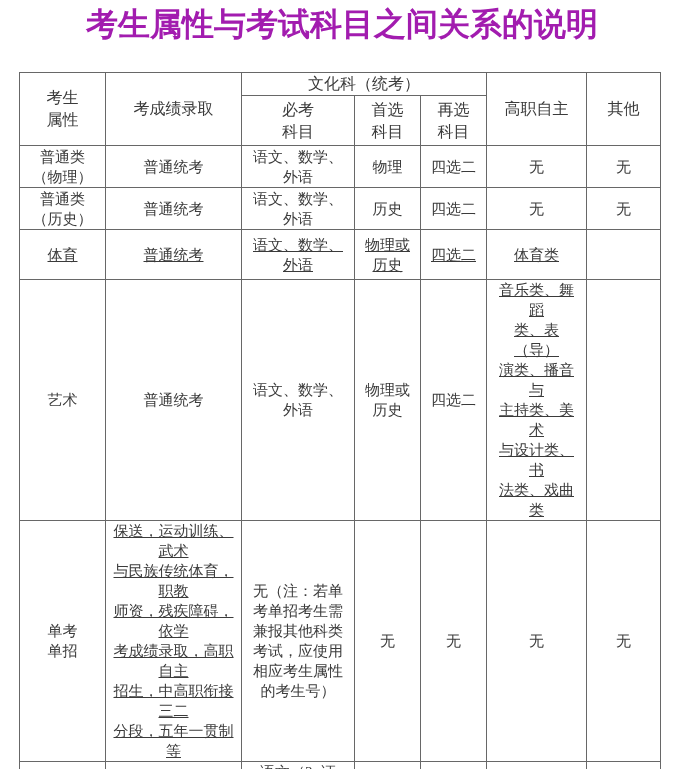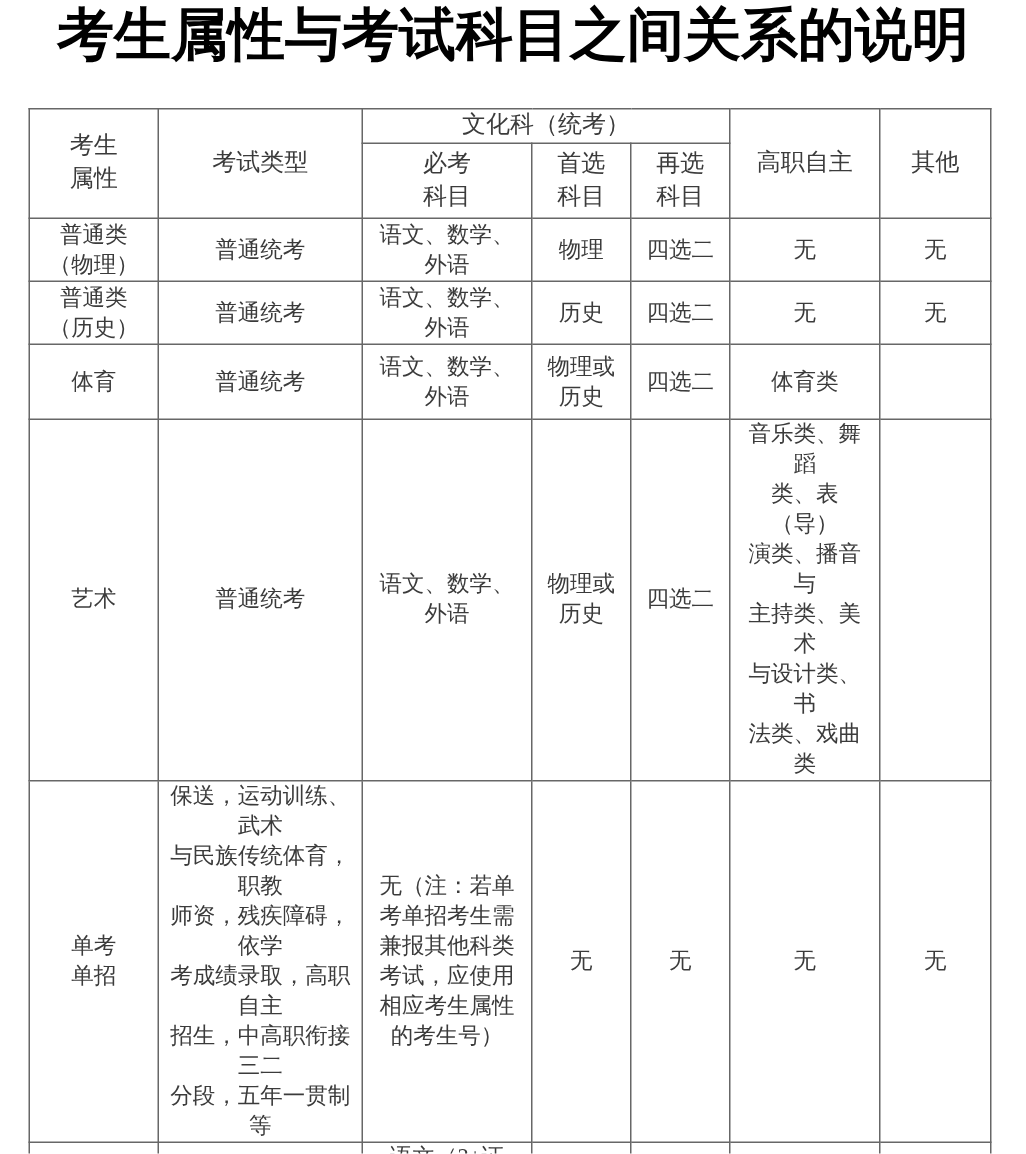--- a/index.html
+++ b/index.html
@@ -6,23 +6,23 @@
   body{
     width:684px;height:769px;overflow:hidden;background:#ffffff;
     font-family:"Liberation Serif","DejaVu Serif",serif;
     color:#3a3a3a;
     -webkit-font-smoothing:antialiased;
   }
   .page{position:relative;width:684px;height:769px;}
   .title{
     margin:7px 0 0 0;
     text-align:center;
-    font-size:38px;
+    font-size:32px;
     font-weight:700;
-    color:#000000;
+    color:#a21caf;
     line-height:34px;
   }
   table.rel{
     border-collapse:collapse;
     table-layout:fixed;
     margin:31px 0 0 19px;
     width:641px;
   }
   table.rel th, table.rel td{
     border:1px solid #676767;
@@ -32,30 +32,30 @@
     padding:0 5px;
     overflow:hidden;
     font-weight:normal;
   }
   table.rel th{font-size:16px;line-height:22px;color:#3b3b3b;}
   table.rel td{font-size:15px;line-height:20px;color:#3b3b3b;}
   tr.hr1{height:22px;}
   tr.hr2{height:50px;}
   tr.r0{height:42px;}
   tr.r1{height:42px;}
-  tr.r2{height:50px;}
+  tr.r2{height:50px;text-decoration:underline;}
   tr.r3{height:124px;}
   tr.r4{height:130px;}
   tr.r5{height:80px;}
   td.al{text-align:left;padding:0 7px;}
   td.sm{font-size:13.5px;}
   td.sm2{font-size:14px;}
   td.lh21{line-height:21px;}
   td.lh19{line-height:19px;}
-  td.tight{padding:0 4px;}
+  td.tight{padding:0 4px;text-decoration:underline;}
 </style>
 </head>
 <body>
 
 <div class="page">
 
   <h1 class="title">考生属性与考试科目之间关系的说明</h1>
 
   <table class="rel">
     <colgroup>
@@ -64,21 +64,21 @@
       <col style="width:113px">
       <col style="width:66px">
       <col style="width:66px">
       <col style="width:100px">
       <col style="width:74px">
     </colgroup>
     <thead>
       <tr class="hr1">
         <th rowspan="2">考生
 属性</th>
-        <th rowspan="2">考试类型</th>
+        <th rowspan="2">考成绩录取</th>
         <th colspan="3">文化科（统考）</th>
         <th rowspan="2">高职自主</th>
         <th rowspan="2">其他</th>
       </tr>
       <tr class="hr2">
         <th>必考
 科目</th>
         <th>首选
 科目</th>
         <th>再选

